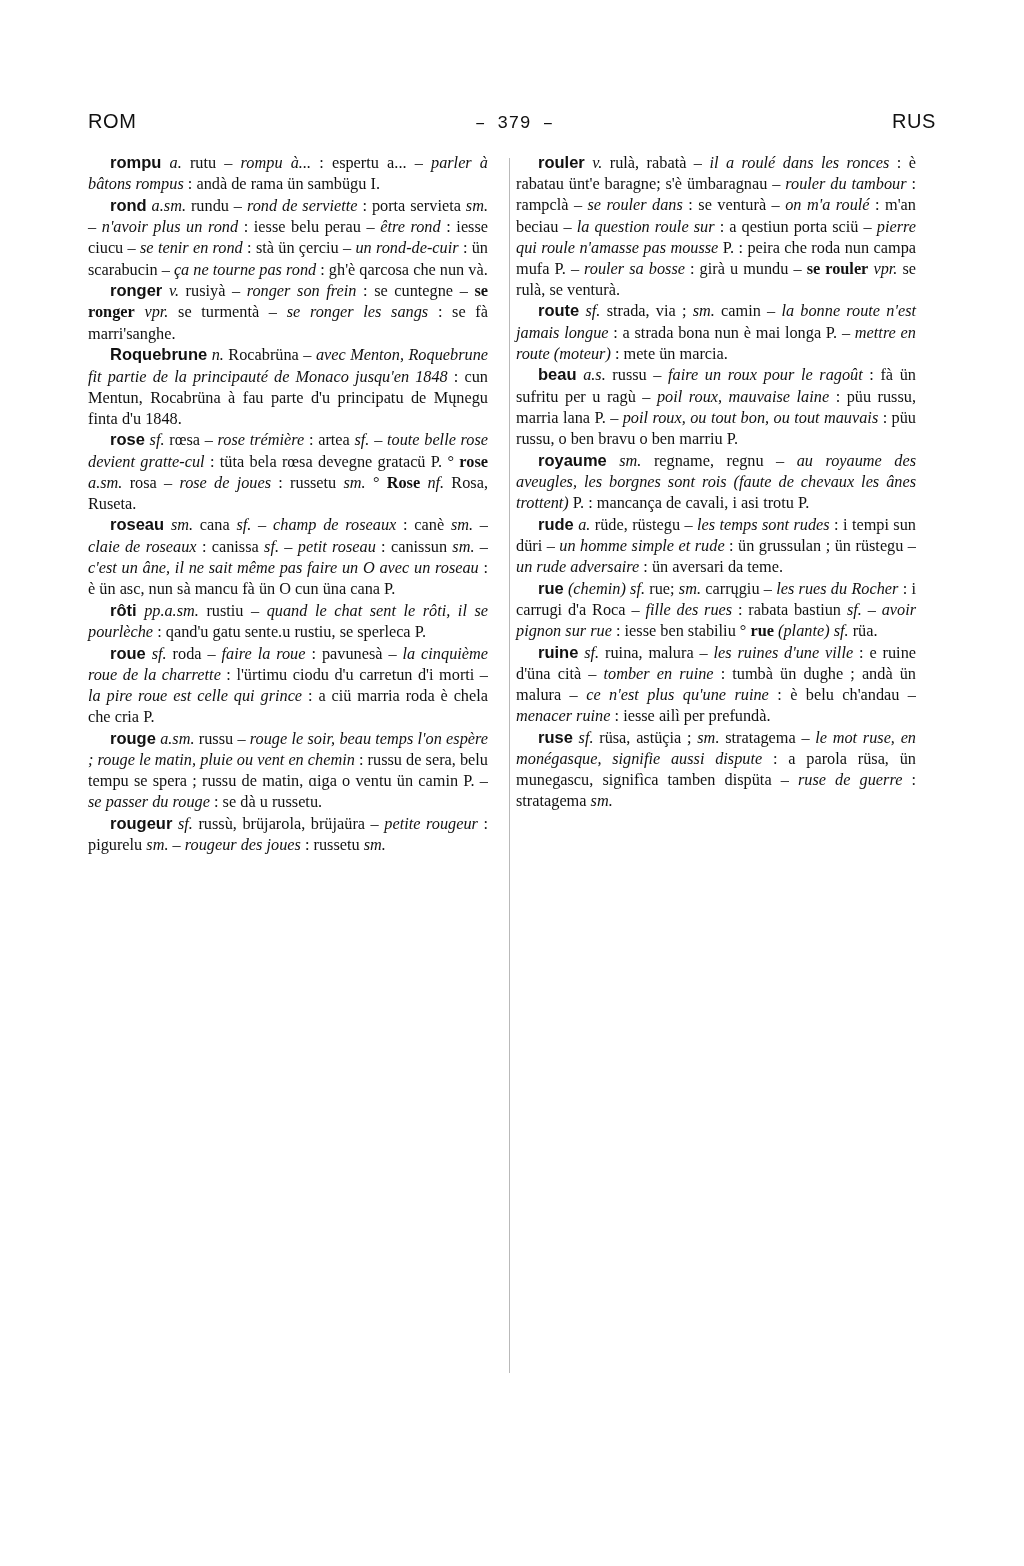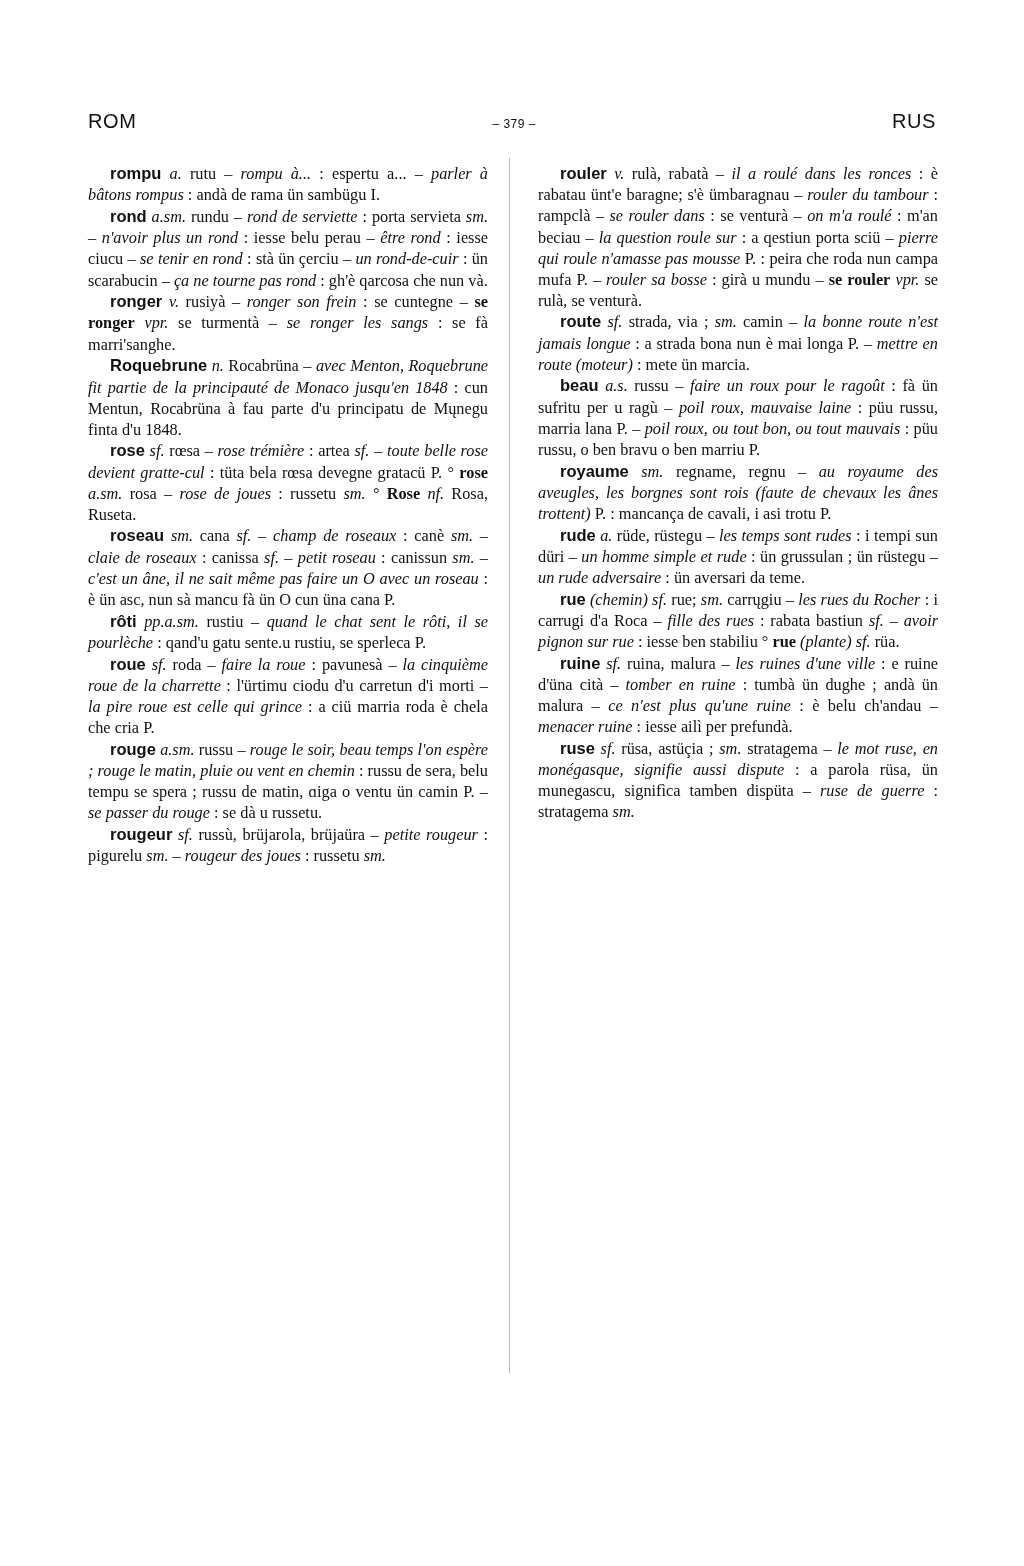--- a/index.html
+++ b/index.html
@@ -32,31 +32,31 @@
     align-items: baseline;
     font-size: 21px;
     letter-spacing: 0.5px;
   }
   .header .runhead {
     font-family: "Liberation Sans", sans-serif;
     font-size: 20px;
     letter-spacing: 0.6px;
   }
   .header .folio {
-    font-family: Liberation Sans, sans-serif;
-    font-size: 12px;
+    font-family: Liberation Mono, monospace;
+    font-size: 18px;
   }
   .columns {
     position: absolute;
-    top: 163px;
+    top: 152px;
     left: 88px;
     width: 852px;
     height: 1290px;
     display: flex;
-    gap: 50px;
+    gap: 28px;
   }
   .col {
     width: 400px;
     font-size: 16.3px;
     line-height: 1.295;
     text-align: justify;
     hyphens: manual;
   }
   .col-rule {
     position: absolute;

